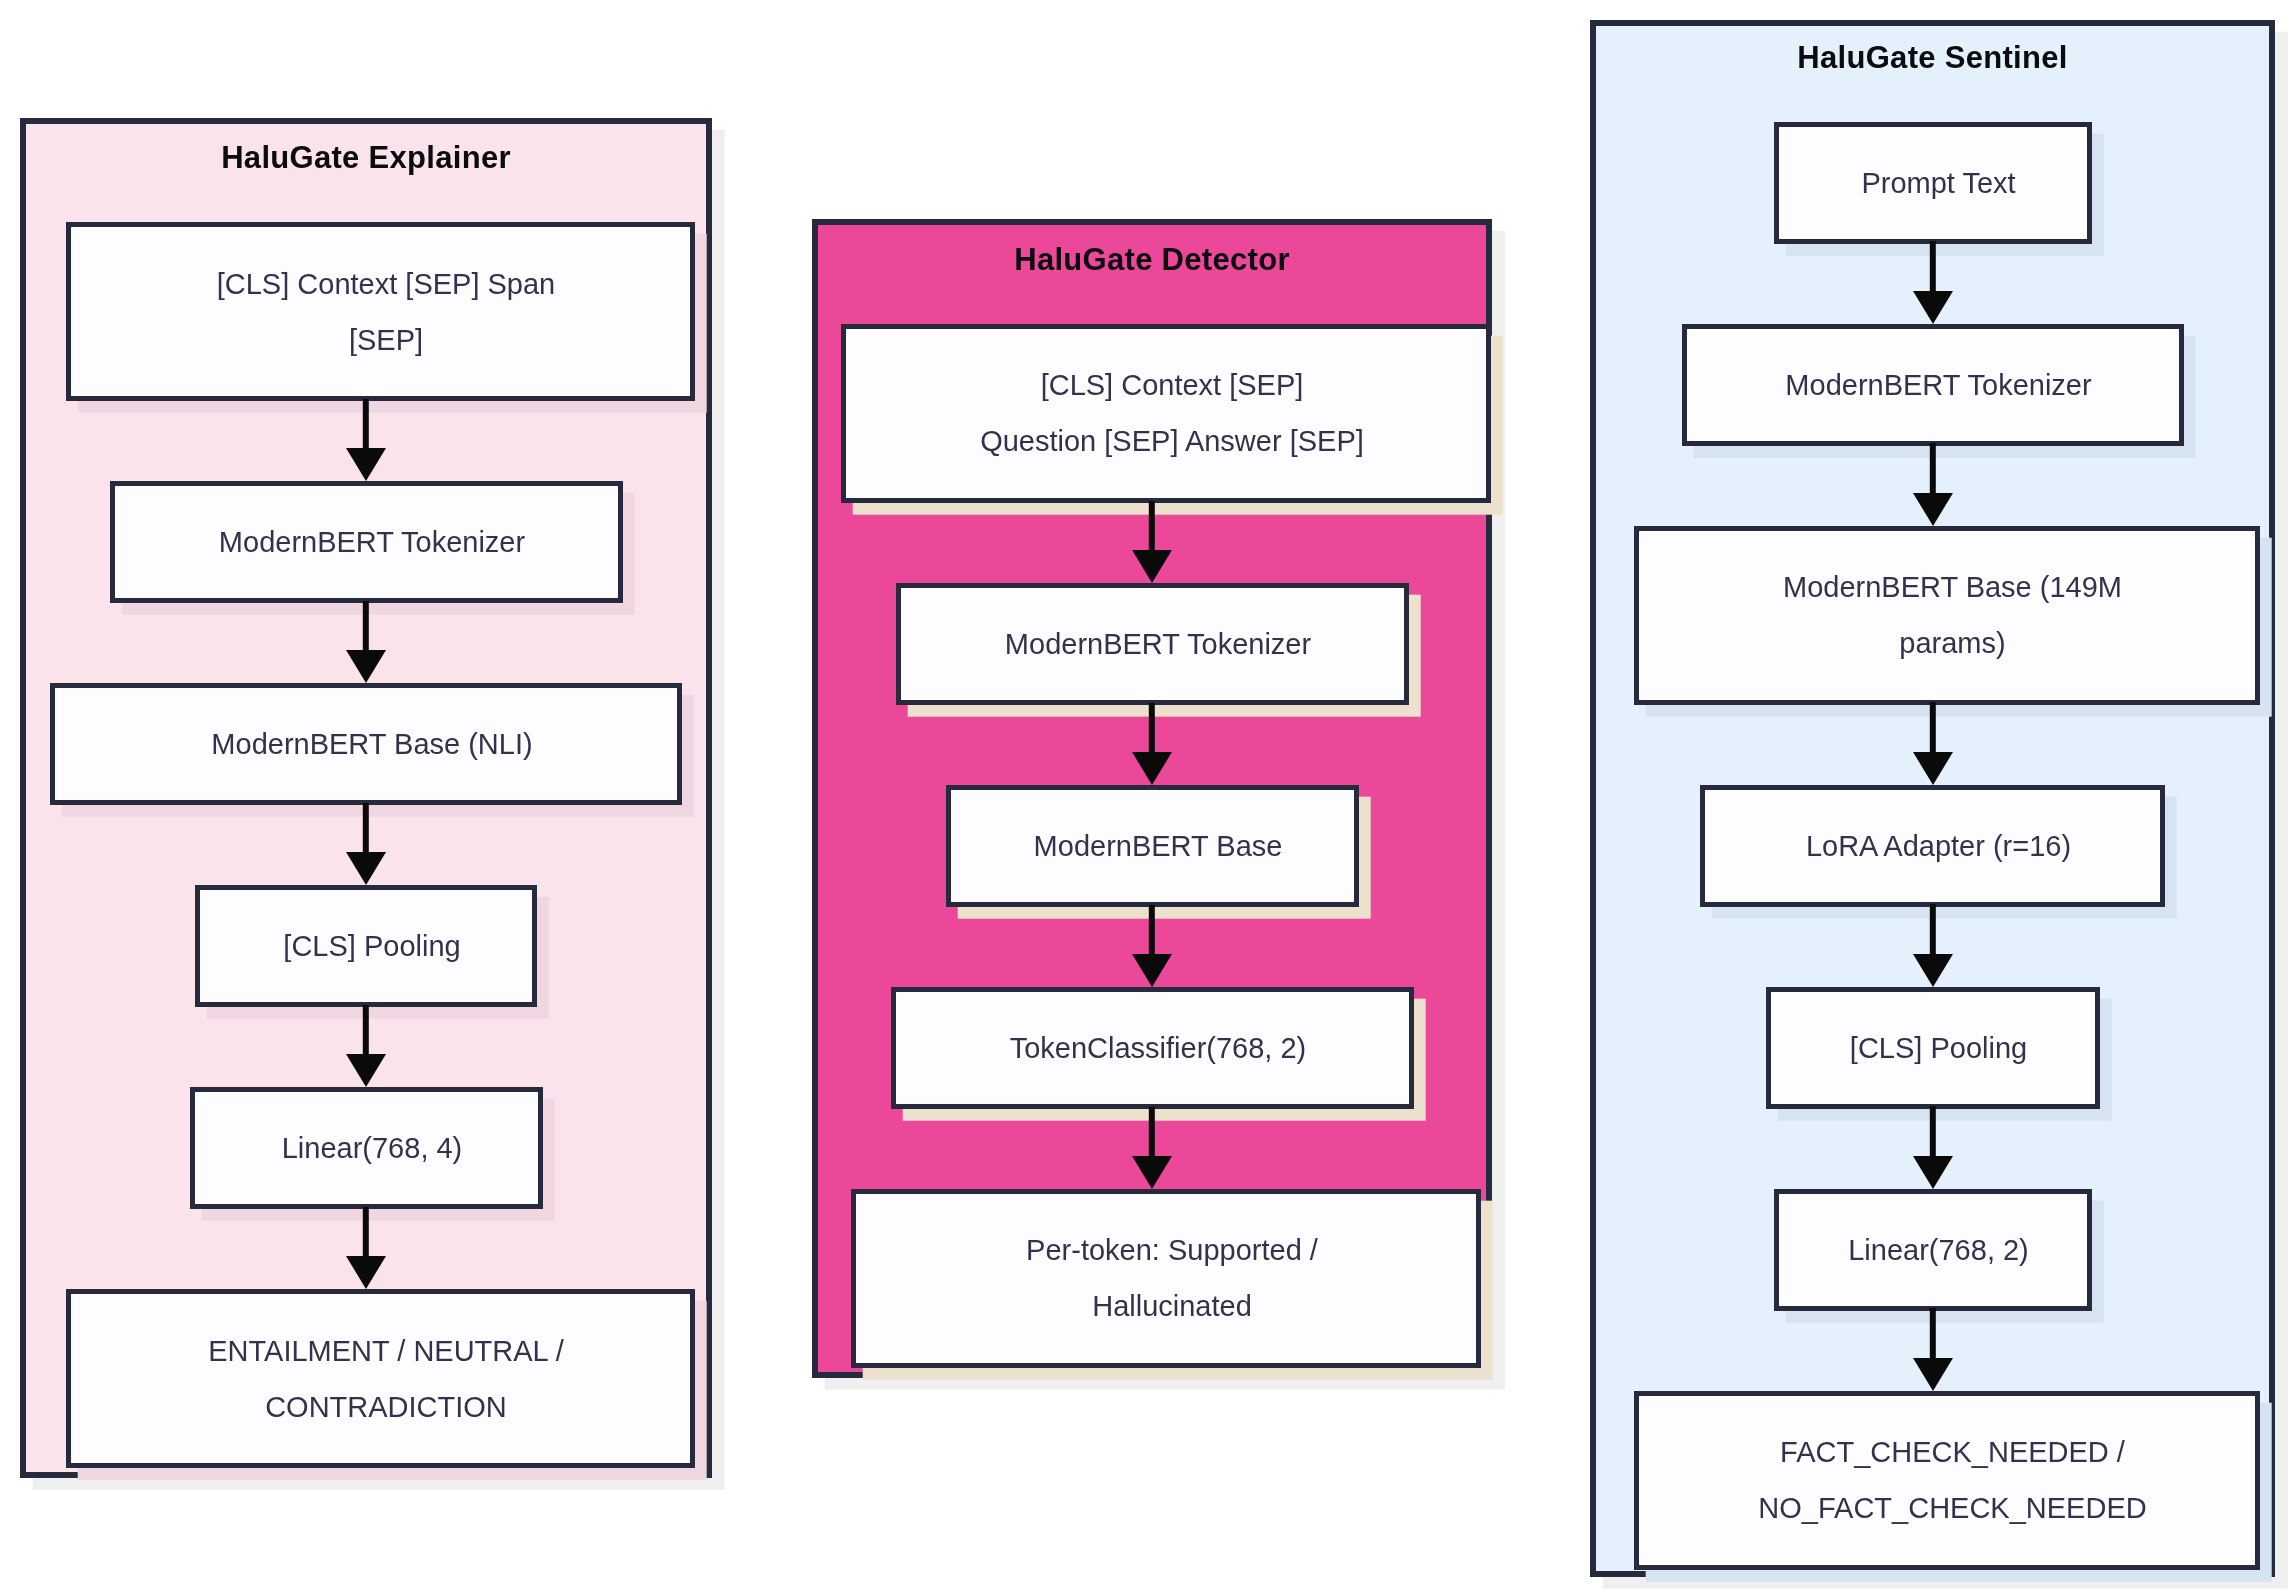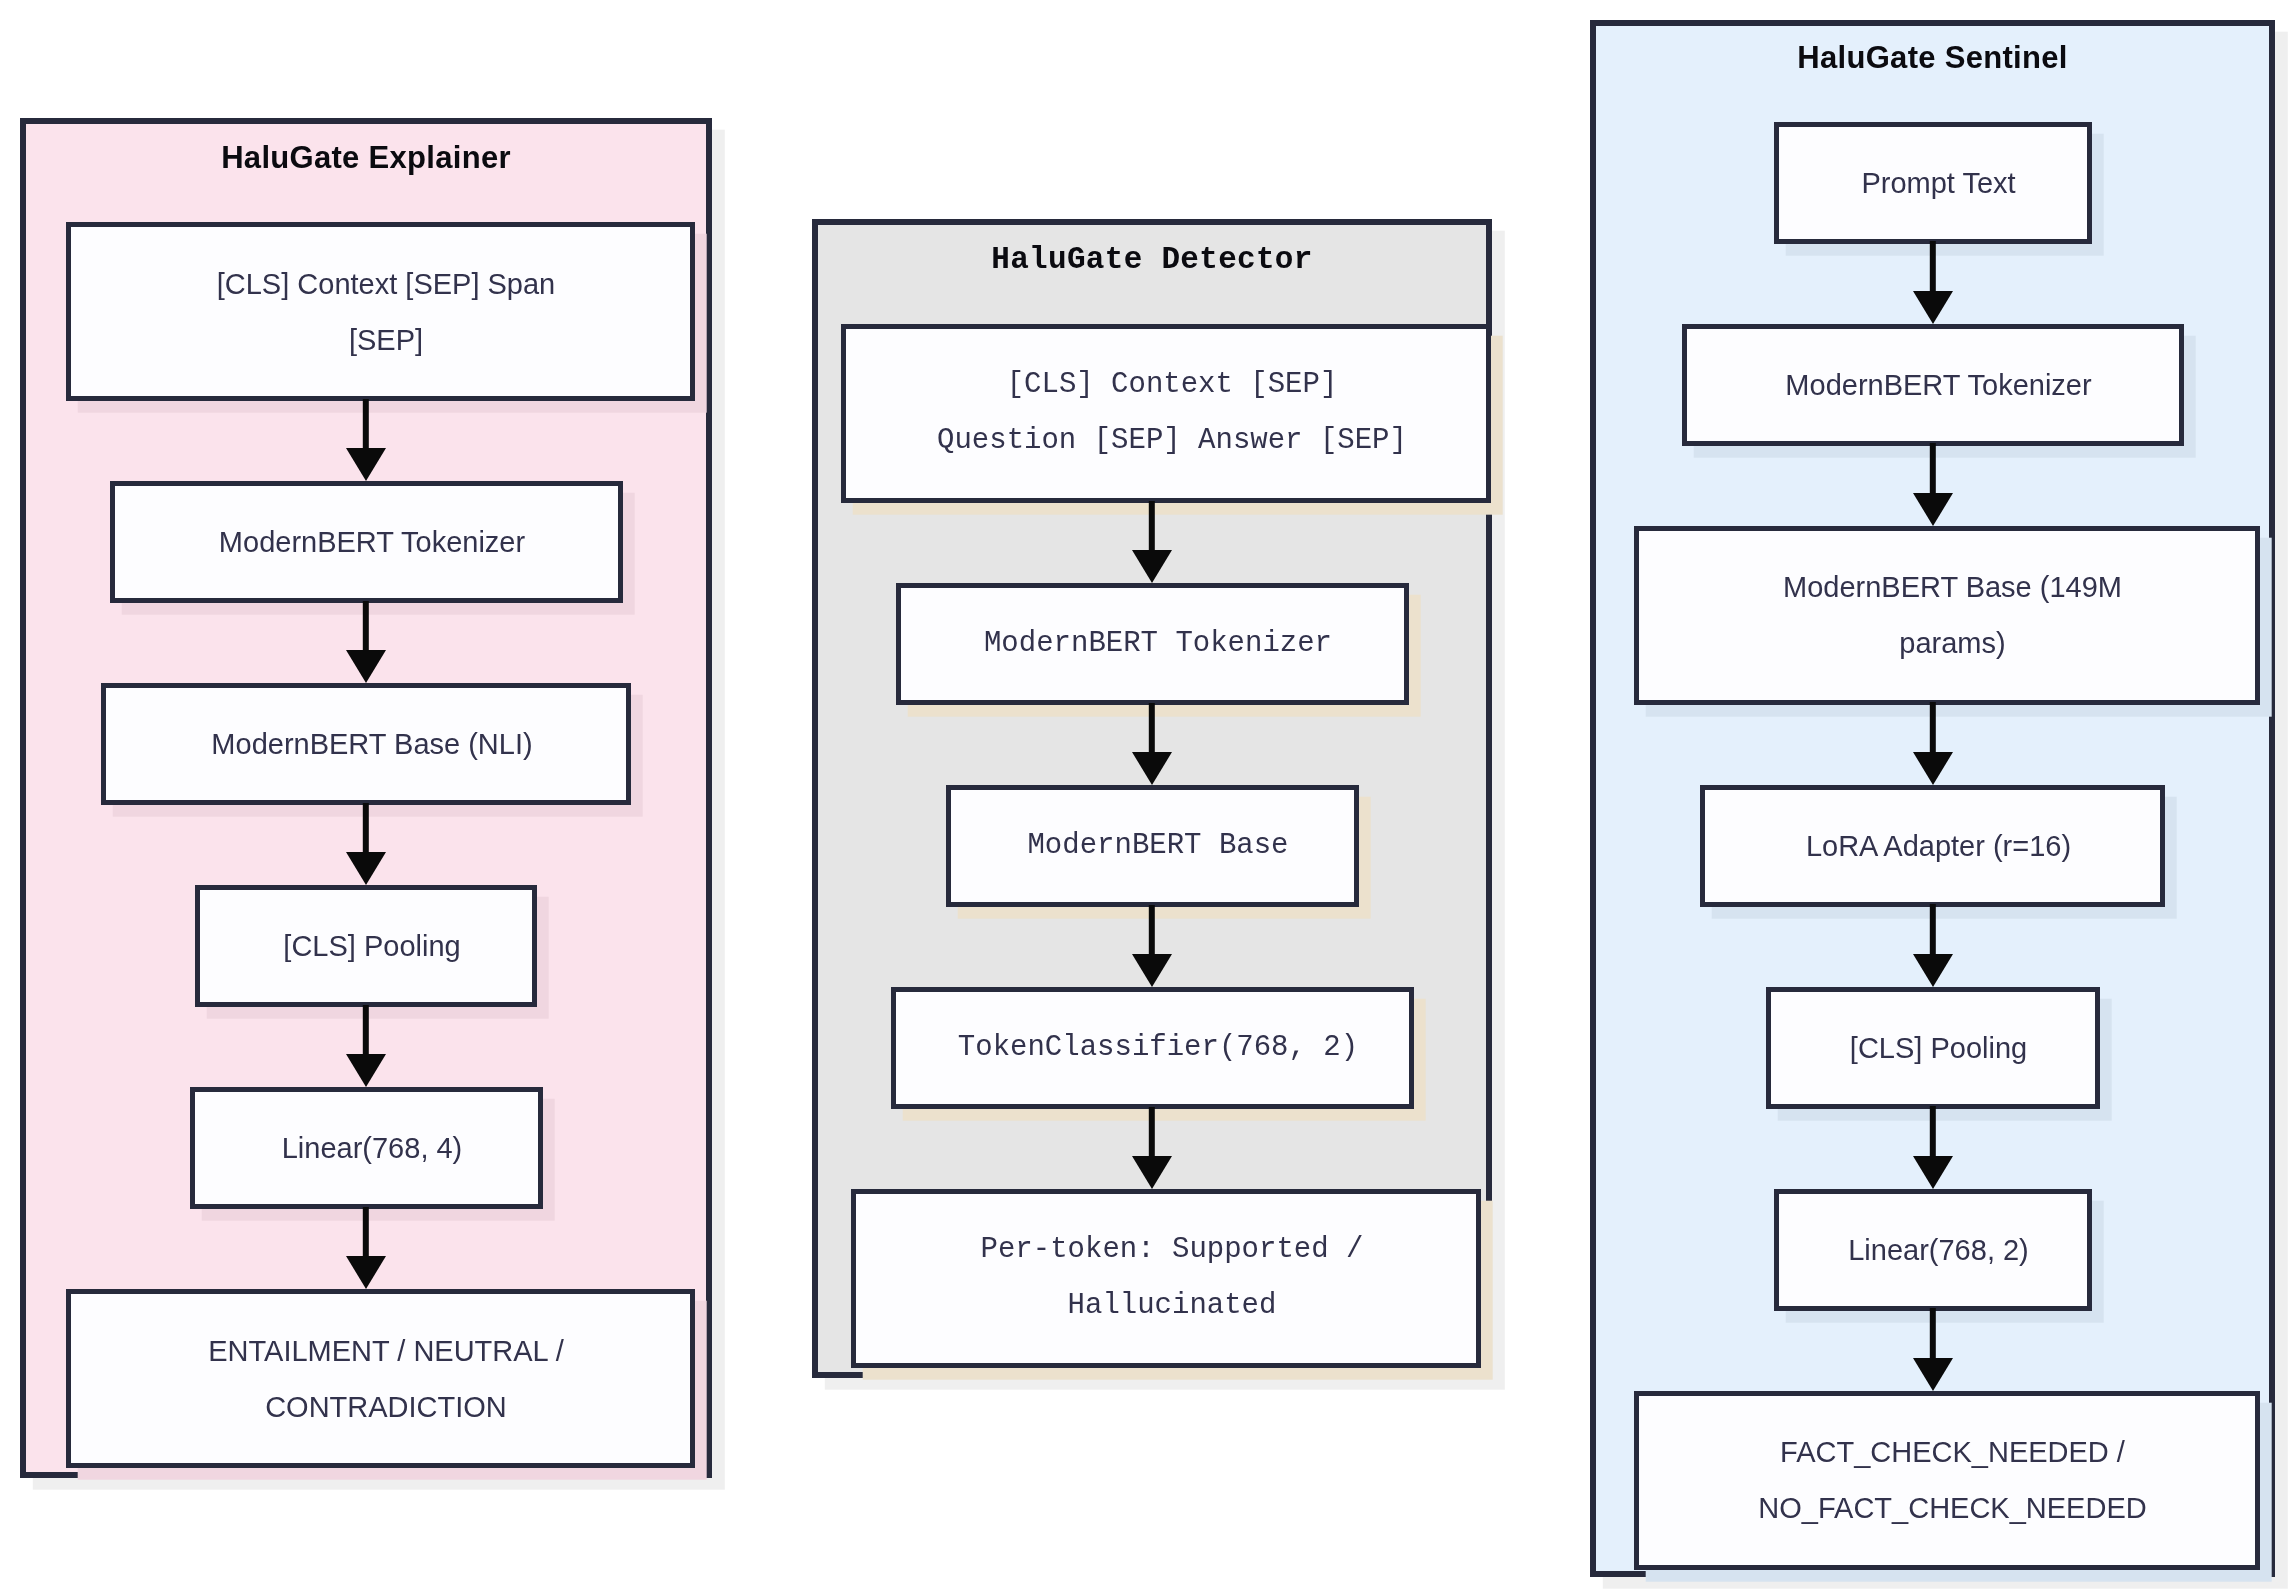--- a/index.html
+++ b/index.html
@@ -23,22 +23,21 @@
     align-items: center;
     justify-content: center;
   }
   .panel--explainer {
     left: 20px; top: 118px; width: 692px; height: 1360px;
     background: #fbe3ec;
     --box-shadow-color: #f0d6e0;
   }
   .panel--detector {
     left: 812px; top: 219px; width: 680px; height: 1159px;
-    background: #e5e5e5;
-    font-family: Liberation Mono, monospace;
+    background: #ec4899;
     --box-shadow-color: #ece1cd;
   }
   .panel--sentinel {
     left: 1590px; top: 19.7px; width: 685px; height: 1557px;
     background: #e4f0fc;
     --box-shadow-color: #d6e3f0;
   }
 
   .panel-title {
     margin: 11.7px 0 45px 0;
@@ -115,21 +114,21 @@
       <div class="line">[CLS] Context [SEP] Span</div>
       <div class="line">[SEP]</div>
     </div>
     <div class="arrow"></div>
 
     <div class="box box--1l" style="width:513px">
       <div class="line">ModernBERT Tokenizer</div>
     </div>
     <div class="arrow"></div>
 
-    <div class="box box--1l" style="width:530px">
+    <div class="box box--1l" style="width:632px">
       <div class="line">ModernBERT Base (NLI)</div>
     </div>
     <div class="arrow"></div>
 
     <div class="box box--1l" style="width:342px">
       <div class="line">[CLS] Pooling</div>
     </div>
     <div class="arrow"></div>
 
     <div class="box box--1l" style="width:353px">

